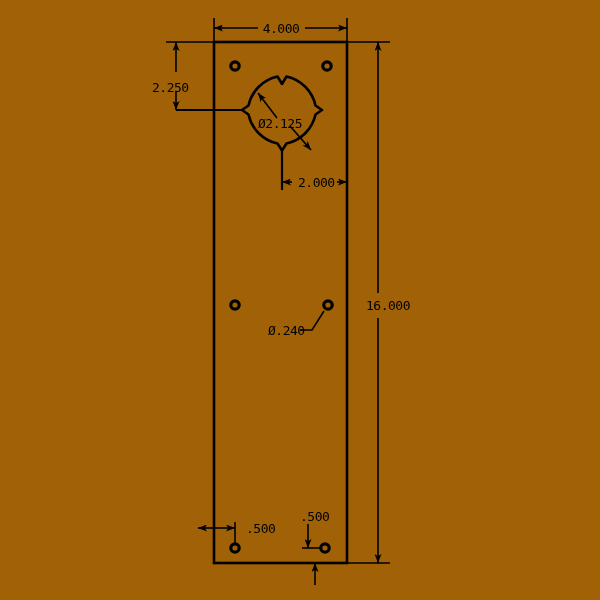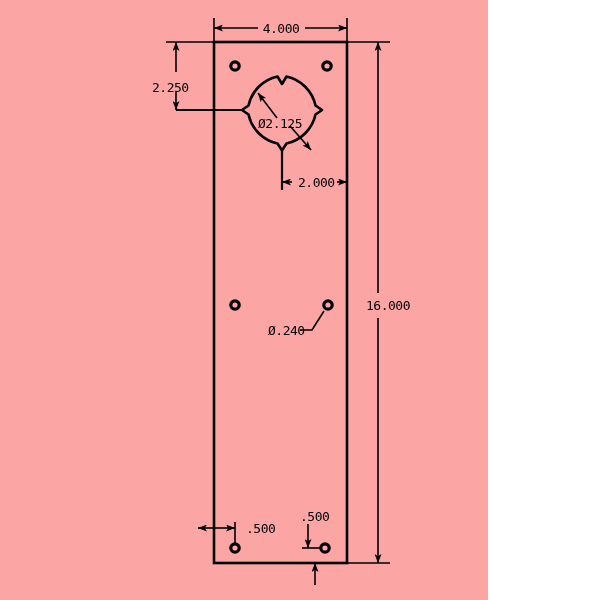--- a/index.html
+++ b/index.html
@@ -8,23 +8,23 @@
     background: #ffffff;
   }
   body {
     width: 600px;
     height: 600px;
     overflow: hidden;
     font-family: "DejaVu Sans Mono", "Liberation Mono", monospace;
   }
   #drawing-root {
     position: relative;
-    width: 488px;
+    width: 600px;
     height: 600px;
-    background: #fca5a5;
+    background: #a16207;
   }
   svg#cad-svg {
     position: absolute;
     top: 0;
     left: 0;
     width: 600px;
     height: 600px;
     display: block;
   }
   .dim-text {

